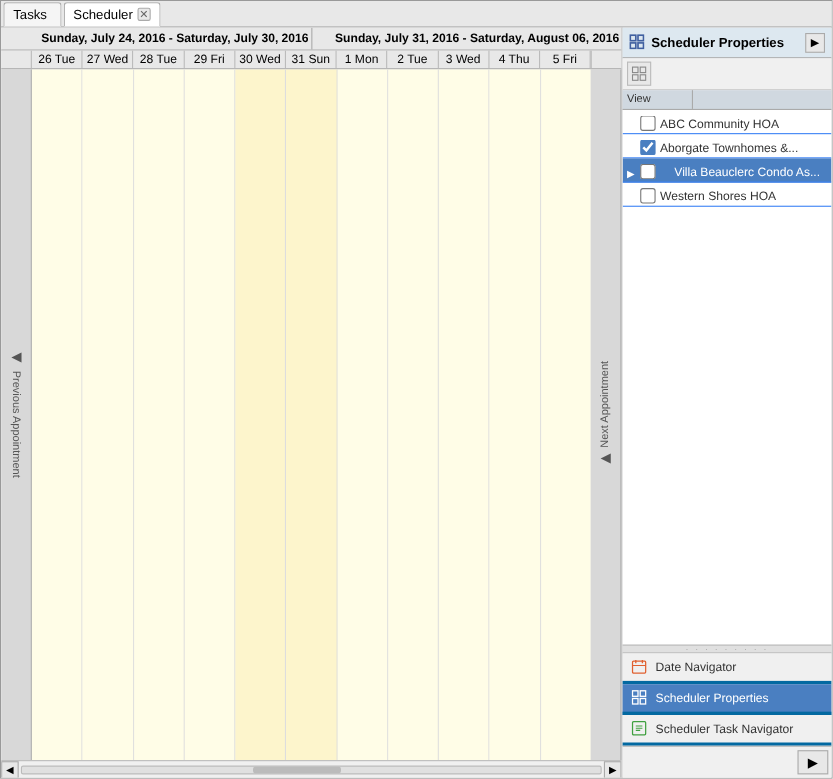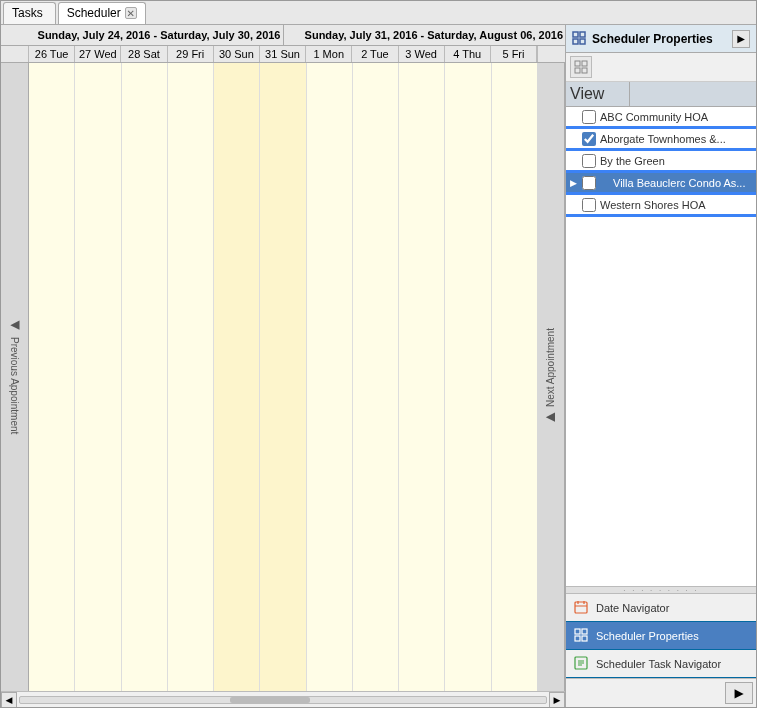--- a/index.html
+++ b/index.html
@@ -47,40 +47,40 @@
     .panel-header-icon { width: 16px; height: 16px; margin-right: 4px; }
     .panel-header-title { font-weight: bold; flex: 1; font-size: 12px; }
     .panel-expand-btn { width: 18px; height: 18px; border: 1px solid #aaa; background: #e8e8e8; display: flex; align-items: center; justify-content: center; cursor: pointer; font-size: 10px; }
 
     
     .panel-toolbar { display: flex; align-items: center; padding: 3px 4px; border-bottom: 1px solid #ccc; background: #f0f0f0; }
     .panel-tool-btn { width: 22px; height: 22px; border: 1px solid #bbb; background: #e8e8e8; display: flex; align-items: center; justify-content: center; cursor: pointer; margin-right: 2px; }
 
     
     .prop-list-header { display: flex; background: #d0d8e0; border-bottom: 1px solid #aaa; }
-    .prop-col-view { width: 64px; padding: 3px 4px; font-size: 16px; color: #333; border-right: 1px solid #aaa; }
+    .prop-col-view { width: 64px; padding: 3px 4px; font-size: 10px; color: #333; border-right: 1px solid #aaa; }
     .prop-col-property { flex: 1; padding: 3px 4px; font-size: 11px; color: #333; }
     .prop-sort-arrow { float: right; color: #666; }
 
     
     .prop-list { flex: 1; overflow-y: auto; background: #fff; }
-    .prop-row { display: flex; align-items: center; padding: 2px 4px; border-bottom: 3px solid #3b82f6; cursor: pointer; min-height: 22px; }
+    .prop-row { display: flex; align-items: flex-end; padding: 2px 4px; border-bottom: 1px solid #3b82f6; cursor: pointer; min-height: 22px; }
     .prop-row.selected { background: #4a7fc1; color: #fff; }
     .prop-row.selected .prop-name { color: #fff; margin-left: 13px; }
     .prop-expand { width: 10px; margin-right: 2px; font-size: 9px; color: #666; }
     .prop-checkbox { width: 14px; height: 14px; margin-right: 4px; cursor: pointer; }
     .prop-name { font-size: 11px; color: #333; flex: 1; white-space: nowrap; overflow: hidden; text-overflow: ellipsis; }
 
     
     .panel-divider { height: 8px; background: #e0e0e0; border-top: 1px solid #bbb; border-bottom: 1px solid #bbb; display: flex; align-items: center; justify-content: center; cursor: row-resize; }
     .panel-divider-dots { color: #999; font-size: 8px; letter-spacing: 2px; }
 
     
     .bottom-panel { display: flex; flex-direction: column; }
-    .bottom-panel-item { display: flex; align-items: center; padding: 5px 8px; border-bottom: 1px solid #0369a1; cursor: pointer; background: #f0f0f0; height: 28px; }
+    .bottom-panel-item { display: flex; align-items: center; padding: 5px 8px; border-bottom: 3px solid #0369a1; cursor: pointer; background: #f0f0f0; height: 28px; }
     .bottom-panel-item.active { background: #4a7fc1; color: #fff; }
     .bottom-panel-item.active .bottom-item-label { color: #fff; }
     .bottom-item-icon { width: 16px; height: 16px; margin-right: 6px; }
     .bottom-item-label { font-size: 11px; color: #333; flex: 1; }
     .bottom-right-btn { width: 28px; height: 22px; border: 1px solid #aaa; background: #e8e8e8; display: flex; align-items: center; justify-content: center; cursor: pointer; margin: 3px; align-self: flex-end; }
 
     
     .horiz-scroll { height: 16px; display: flex; align-items: center; background: #f0f0f0; border-top: 1px solid #bbb; }
     .horiz-scroll-arrow { width: 16px; height: 16px; border: 1px solid #aaa; background: #e8e8e8; display: flex; align-items: center; justify-content: center; cursor: pointer; font-size: 9px; flex-shrink: 0; }
     .horiz-scroll-track { flex: 1; height: 8px; background: #e0e0e0; border: 1px solid #bbb; margin: 0 2px; border-radius: 2px; position: relative; }
@@ -110,23 +110,23 @@
 
       <div class="date-header">
         <div class="date-range">Sunday, July 24, 2016 - Saturday, July 30, 2016</div>
         <div class="date-range">Sunday, July 31, 2016 - Saturday, August 06, 2016</div>
       </div>
 
       <div class="day-header">
         <div style="width:28px; border-right:1px solid #bbb;"></div>
         <div class="day-cell">26 Tue</div>
         <div class="day-cell">27 Wed</div>
-        <div class="day-cell">28 Sat</div>
+        <div class="day-cell">28 Tue</div>
         <div class="day-cell">29 Fri</div>
-        <div class="day-cell">30 Sun</div>
+        <div class="day-cell">30 Wed</div>
         <div class="day-cell">31 Sun</div>
         <div class="day-cell">1 Mon</div>
         <div class="day-cell">2 Tue</div>
         <div class="day-cell">3 Wed</div>
         <div class="day-cell">4 Thu</div>
         <div class="day-cell">5 Fri</div>
         <div style="width:28px; border-left:1px solid #bbb;"></div>
       </div>
 
       <div class="calendar-body">
@@ -199,25 +199,20 @@
           <input type="checkbox" class="prop-checkbox" style="">
           <span class="prop-name">ABC Community HOA</span>
         </div>
 
         <div class="prop-row">
           <span class="prop-expand">&nbsp;</span>
           <input type="checkbox" class="prop-checkbox prop-checkbox-checked" checked="" style="">
           <span class="prop-name">Aborgate Townhomes &amp;...</span>
         </div>
 
-        <div class="prop-row">
-          <span class="prop-expand">&nbsp;</span>
-          <input type="checkbox" class="prop-checkbox" style="">
-          <span class="prop-name">By the Green</span>
-        </div>
 
         <div class="prop-row selected">
           <span class="prop-expand" style="color:#fff;">▶</span>
           <input type="checkbox" class="prop-checkbox" style="">
           <span class="prop-name">Villa Beauclerc Condo As...</span>
         </div>
 
 
         <div class="prop-row">
           <span class="prop-expand">&nbsp;</span>

